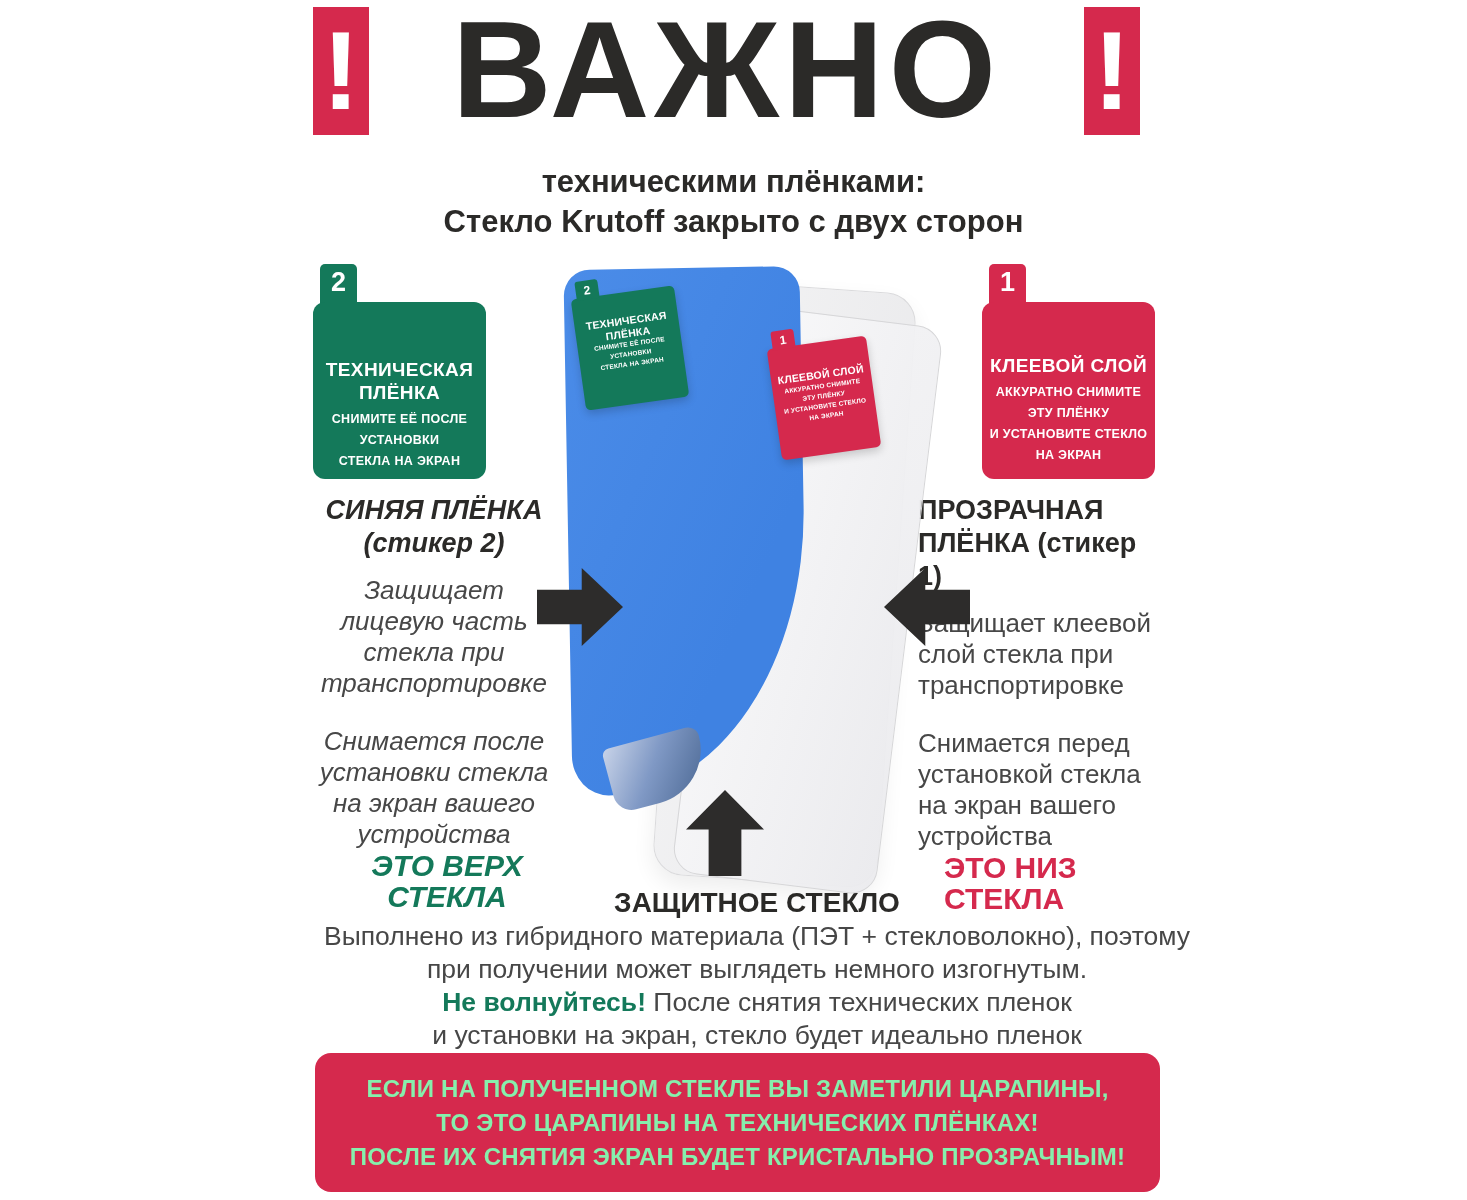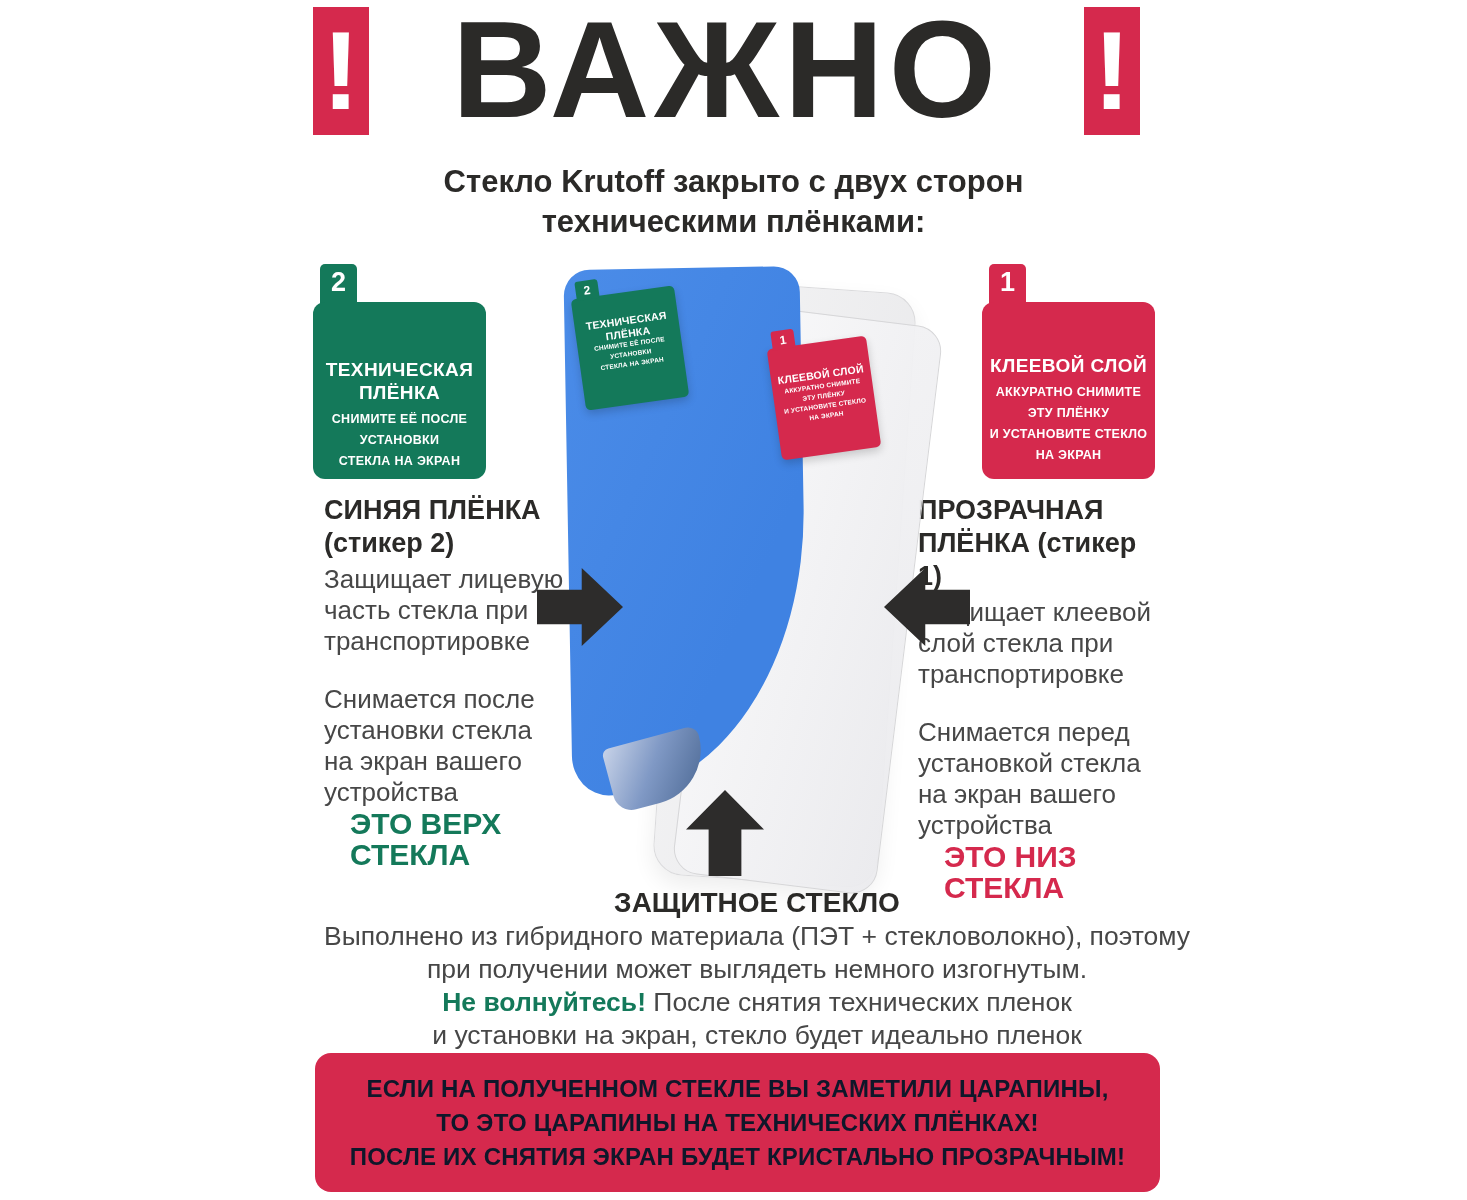--- a/index.html
+++ b/index.html
@@ -100,59 +100,59 @@
   .arrow-left{
     left:884px;top:568px;width:86px;height:78px;
     clip-path:polygon(100% 28%,48% 28%,48% 0,0 50%,48% 100%,48% 72%,100% 72%);
   }
   .arrow-up{
     left:686px;top:790px;width:78px;height:86px;
     clip-path:polygon(50% 0,100% 46%,71% 46%,71% 100%,29% 100%,29% 46%,0 46%);
   }
   
   .col{position:absolute;top:494px;width:242px;font-size:26px;line-height:31px;color:var(--body);}
-  .col-left{left:324px;text-align:left;}
+  .col-left{left:313px;text-align:center;font-style:italic;}
   .col-right{left:918px;text-align:left;}
   .col .col-heading{font-weight:bold;font-size:27px;line-height:33px;color:var(--ink);}
-  .col .col-body1{margin-top:4px;}
+  .col .col-body1{margin-top:15px;}
   .col .col-body2{margin-top:27px;}
   .col .col-foot{font-weight:bold;font-size:30px;line-height:31px;margin-left:26px;}
   .fg-green{color:var(--green);}
   .fg-crimson{color:var(--crimson);}
   
   .glass-note{
     position:absolute;top:886px;left:0;width:1467px;text-align:center;
     font-size:26.5px;line-height:33px;color:var(--body);padding-left:47px;
   }
   .glass-note .gn-heading{font-weight:bold;font-size:28px;line-height:34px;color:var(--ink);}
   .glass-note .gn-em{font-weight:bold;color:var(--green);}
   
   .banner{
     position:absolute;left:315px;top:1053px;width:845px;height:139px;border-radius:16px;
-    background:var(--crimson);color:#0f172a;text-align:center;
+    background:var(--crimson);color:#86efac;text-align:center;
     display:flex;flex-direction:column;justify-content:center;
     font-weight:bold;font-size:24px;line-height:34px;letter-spacing:0.2px;
   }
 </style>
 </head>
 <body>
 
 <div class="page">
 
   <div class="excl excl-left">
     <span>!</span>
   </div>
   <div class="main-title">ВАЖНО</div>
   <div class="excl excl-right">
     <span>!</span>
   </div>
 
   <div class="subtitle">
+    <div>техническими плёнками:</div>
     <div>Стекло Krutoff закрыто с двух сторон</div>
-    <div>техническими плёнками:</div>
   </div>
 
   <div class="bigsticker sticker-green-pos">
     <div class="tab bg-green">2</div>
     <div class="stbody bg-green green-pad">
       <div class="st-title">ТЕХНИЧЕСКАЯ</div>
       <div class="st-title mb4">ПЛЁНКА</div>
       <div class="st-line">СНИМИТЕ ЕЁ ПОСЛЕ</div>
       <div class="st-line">УСТАНОВКИ</div>
       <div class="st-line">СТЕКЛА НА ЭКРАН</div>

